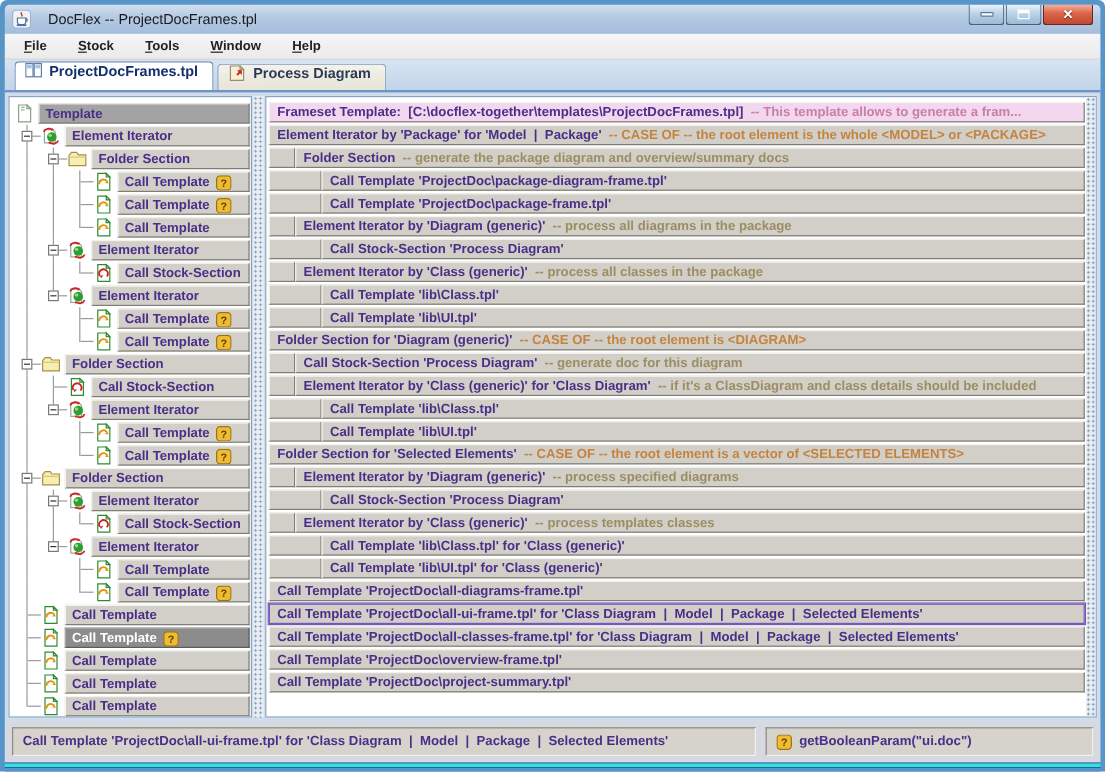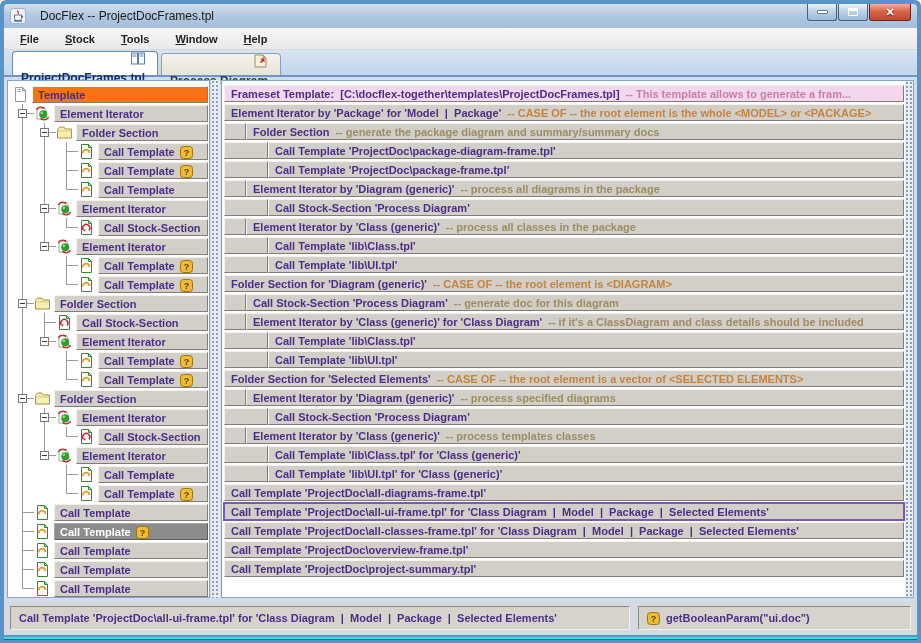--- a/index.html
+++ b/index.html
@@ -22,23 +22,23 @@
   .glyph-close { color: #fff; font-size: 11px; font-weight: bold; text-shadow: 0 1px 1px #5a1008; }
   
   .app { flex: 1; display: flex; flex-direction: column; background: #cfdded; overflow: hidden; }
   .menubar { height: 22px; background: linear-gradient(#f6f6f6, #eaeaea); border-bottom: 1px solid #d8d8d8;
              display: flex; align-items: center; padding-left: 8px; gap: 10px; }
   .menu-item { font-size: 11px; font-weight: bold; color: #222; padding: 2px 8px; white-space: pre; }
   .menu-item u { text-decoration: underline; }
   
   .tabbar { height: 27px; background: linear-gradient(#d7e4f2, #c2d5ea); border-bottom: 2px solid #7095c5;
             display: flex; align-items: flex-end; padding-left: 8px; gap: 3px; }
-  .tab { height: 22px; display: flex; align-items: flex-end; gap: 6px; padding: 0 12px 0 8px;
+  .tab { height: 22px; display: flex; align-items: flex-start; gap: 6px; padding: 0 12px 0 8px;
          border: 1px solid #8aa0bc; border-bottom: none; border-radius: 4px 4px 0 0;
-         background: linear-gradient(#f4f2ea, #e7e4d8); font-size: 12px; font-weight: bold; color: #2a3b55; flex-direction: column; }
+         background: linear-gradient(#f4f2ea, #e7e4d8); font-size: 12px; font-weight: bold; color: #2a3b55; }
   .tab.selected { background: #ffffff; border-color: #6a88ae; color: #13306b; height: 24px; }
   
   .content { flex: 1; display: flex; padding: 3px; gap: 0; overflow: hidden; }
   .tree-panel { width: 203px; background: #fff; border: 1px solid #88a4c4; padding: 4px 1px 0 4px; overflow: hidden; }
   .splitter { width: 9px; margin: 0 1px; background-color: #e7edf5;
               background-image: radial-gradient(circle, #8fa0b2 0.8px, transparent 0.9px); background-size: 4px 4px; }
   .main-panel { flex: 1; background: #fff; border: 1px solid #88a4c4; display: flex; overflow: hidden; }
   .main-rows { flex: 1; padding: 4px 1px 0 2px; overflow: hidden; }
   .scrollstrip { width: 8px; background-color: #e7edf5;
                  background-image: radial-gradient(circle, #8fa0b2 0.8px, transparent 0.9px); background-size: 4px 4px; }
@@ -51,21 +51,21 @@
   .slot .hstub { position: absolute; left: 11px; right: 0; top: 9px; border-top: 1px solid #9a9a9a; }
   .slot .expander { position: absolute; left: 6px; top: 5px; width: 9px; height: 9px; background: #fff;
                     border: 1px solid #777; }
   .slot .expander::after { content: ""; position: absolute; left: 1px; right: 1px; top: 3px; border-top: 1px solid #333; }
   .ticon { width: 17px; height: 17px; flex: none; margin-right: 3px; }
   .ticon svg { display: block; }
   .tlabel { flex: 1; height: 17px; background: #d2cfc8; border: 1px solid;
             border-color: #f4f2ee #807d78 #807d78 #f4f2ee;
             font-size: 11px; font-weight: bold; color: #4b2e87; padding: 1px 5px 0 5px;
             white-space: pre; display: flex; align-items: center; gap: 5px; overflow: hidden; }
-  .trow.sel-pink .tlabel { background: #f97316; }
+  .trow.sel-pink .tlabel { background: #a3a3a3; }
   .trow.sel-gray .tlabel { background: #8c8c8c; color: #ffffff; border-color: #a8a8a8 #5c5c5c #5c5c5c #a8a8a8; }
   .badge { width: 13px; height: 13px; flex: none; }
   
   .mrow { height: 17px; margin-bottom: 2px; display: flex; position: relative; }
   .mrow .cell { background: #d2cfc8; border: 1px solid; border-color: #f4f2ee #807d78 #807d78 #f4f2ee;
                 height: 17px; }
   .mrow .indent { flex: none; }
   .mrow .body { flex: 1; display: flex; align-items: center; padding: 0 6px; overflow: hidden; white-space: pre;
                 font-size: 11px; font-weight: bold; }
   .mrow .main-text { color: #4b2e87; white-space: pre; }
@@ -689,21 +689,21 @@
       <div class="main-panel">
         <div class="main-rows" id="mainrows">
             <div class="mrow sel-pink">
               <span class="cell body"><span class="main-text">Frameset Template:  [C:\docflex-together\templates\ProjectDocFrames.tpl]</span><span class="comment c-pink">-- This template allows to generate a fram...</span></span>
             </div>
             <div class="mrow">
               <span class="cell body"><span class="main-text">Element Iterator by 'Package' for 'Model  |  Package'</span><span class="comment c-orange">-- CASE OF -- the root element is the whole &lt;MODEL&gt; or &lt;PACKAGE&gt;</span></span>
             </div>
             <div class="mrow">
               <span class="cell indent" style="width: 22px;"></span>
-              <span class="cell body"><span class="main-text">Folder Section</span><span class="comment c-olive">-- generate the package diagram and summary/summary docs</span></span>
+              <span class="cell body"><span class="main-text">Folder Section</span><span class="comment c-olive">-- generate the package diagram and overview/summary docs</span></span>
             </div>
             <div class="mrow">
               <span class="cell indent" style="width: 44px;"></span>
               <span class="cell body"><span class="main-text">Call Template 'ProjectDoc\package-diagram-frame.tpl'</span></span>
             </div>
             <div class="mrow">
               <span class="cell indent" style="width: 44px;"></span>
               <span class="cell body"><span class="main-text">Call Template 'ProjectDoc\package-frame.tpl'</span></span>
             </div>
             <div class="mrow">

